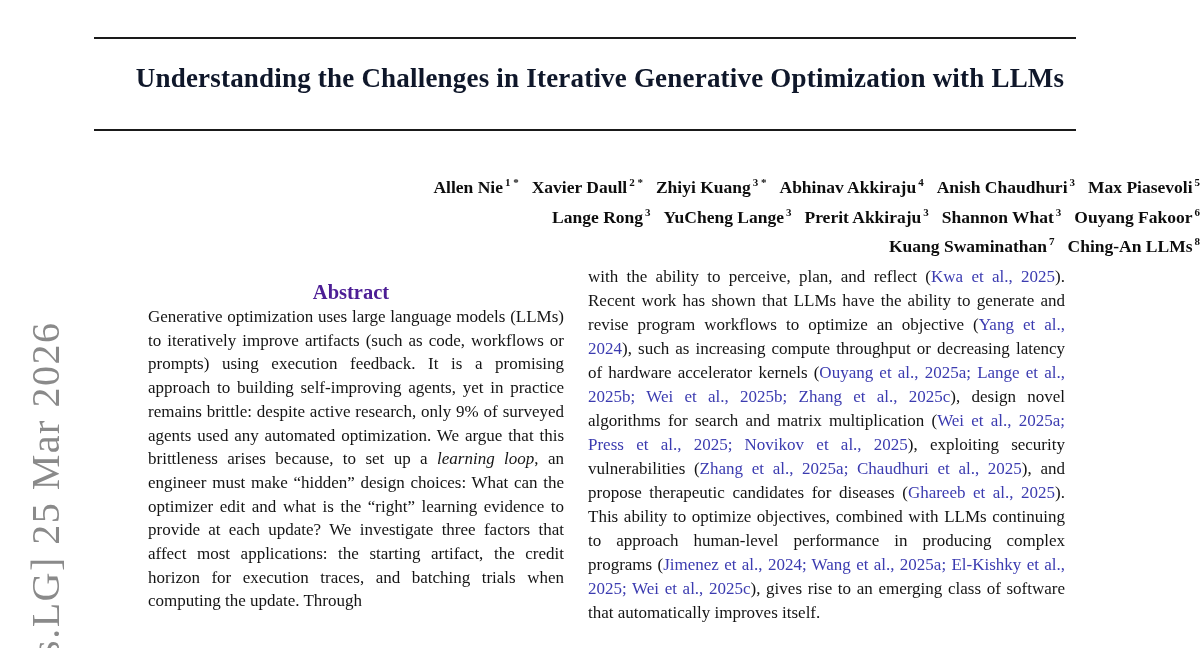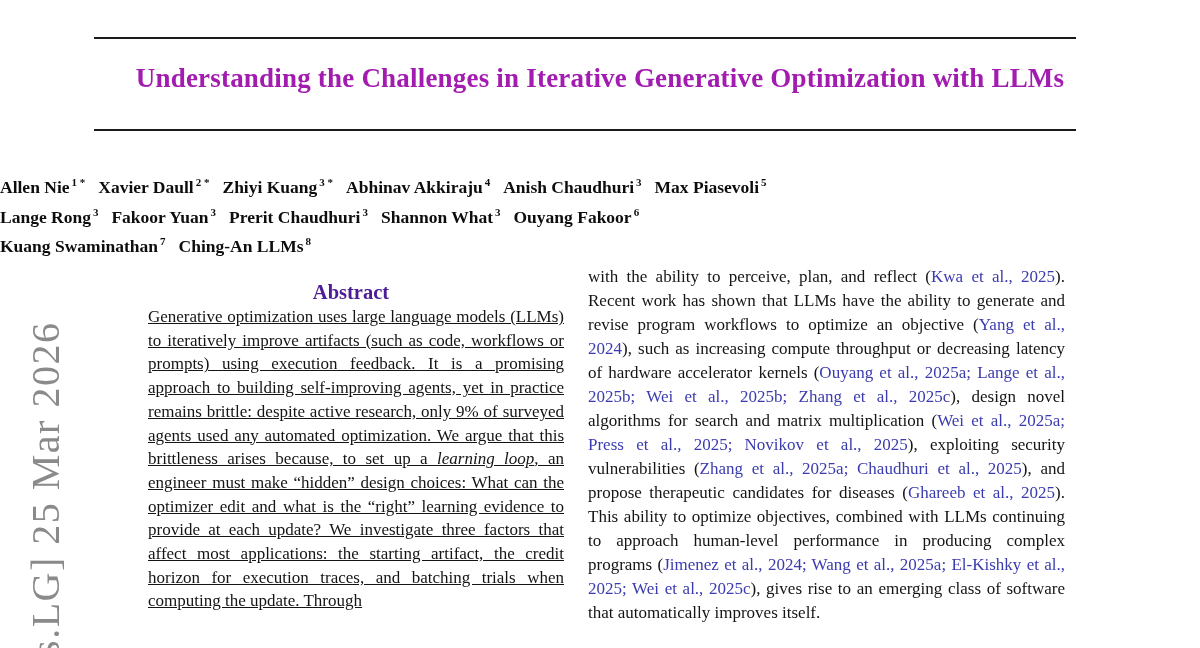--- a/index.html
+++ b/index.html
@@ -8,38 +8,38 @@
     background:#ffffff; color:#141414;
     font-family:"Liberation Serif","DejaVu Serif",serif;
   }
   .rule { position:absolute; left:94px; width:982px; height:2px; background:#1a1a1a; }
   .rule-top { top:37px; }
   .rule-mid { top:129px; }
 
   .paper-title {
     position:absolute; top:63px; left:55px; width:1090px; margin:0;
     text-align:center; font-size:27px; font-weight:bold; letter-spacing:0.2px;
-    color:#a21caf;
+    color:#0f172a;
   }
 
   .authors {
     position:absolute; top:170px; left:0; width:1200px;
-    text-align:left; font-weight:bold; font-size:17.5px; line-height:24.5px;
+    text-align:right; font-weight:bold; font-size:17.5px; line-height:24.5px;
     color:#0d0d0d;
   }
   .sup { font-size:11px; vertical-align:7px; padding-left:2px; font-weight:bold; }
   .gap { display:inline-block; width:13px; }
 
   .abstract-heading {
     position:absolute; top:270px; left:120px; width:440px; margin:11px;
     text-align:center; font-size:20.5px; font-weight:bold; color:#4c1d95;
   }
   .abstract-text {
     position:absolute; top:305px; left:148px; width:416px;
-    font-size:17px; line-height:23.7px; text-align:justify;text-decoration:underline;
+    font-size:17px; line-height:23.7px; text-align:justify;
   }
 
   .intro-text {
     position:absolute; top:265px; left:588px; width:477px;
     font-size:17px; line-height:24px; text-align:justify;
   }
 
   .it { font-style:italic; }
   .cite { color:var(--cite, #3b3bb0); }
 
@@ -58,21 +58,21 @@
   <div class="watermark">[cs.LG] 25 Mar 2026</div>
 
   <div class="rule rule-top"></div>
 
   <h1 class="paper-title">Understanding the Challenges in Iterative Generative Optimization with LLMs</h1>
 
   <div class="rule rule-mid"></div>
 
   <div class="authors">
     <div class="author-line"><span>Allen Nie</span><span class="sup">1 *</span><span class="gap"> </span><span>Xavier Daull</span><span class="sup">2 *</span><span class="gap"> </span><span>Zhiyi Kuang</span><span class="sup">3 *</span><span class="gap"> </span><span>Abhinav Akkiraju</span><span class="sup">4</span><span class="gap"> </span><span>Anish Chaudhuri</span><span class="sup">3</span><span class="gap"> </span><span>Max Piasevoli</span><span class="sup">5</span></div>
-    <div class="author-line"><span>Lange Rong</span><span class="sup">3</span><span class="gap"> </span><span>Fakoor Yuan</span><span class="sup">3</span><span class="gap"> </span><span>Prerit Chaudhuri</span><span class="sup">3</span><span class="gap"> </span><span>Shannon What</span><span class="sup">3</span><span class="gap"> </span><span>Ouyang Fakoor</span><span class="sup">6</span></div>
+    <div class="author-line"><span>Lange Rong</span><span class="sup">3</span><span class="gap"> </span><span>YuCheng Lange</span><span class="sup">3</span><span class="gap"> </span><span>Prerit Akkiraju</span><span class="sup">3</span><span class="gap"> </span><span>Shannon What</span><span class="sup">3</span><span class="gap"> </span><span>Ouyang Fakoor</span><span class="sup">6</span></div>
     <div class="author-line"><span>Kuang Swaminathan</span><span class="sup">7</span><span class="gap"> </span><span>Ching-An LLMs</span><span class="sup">8</span></div>
   </div>
 
   <h2 class="abstract-heading">Abstract</h2>
 
   <div class="abstract-text"><span>Generative optimization uses large language models (LLMs) to iteratively improve artifacts (such as code, workflows or prompts) using execution feedback. It is a promising approach to building self-improving agents, yet in practice remains brittle: despite active research, only 9% of surveyed agents used any automated optimization. We argue that this brittleness arises because, to set up a </span><span class="it">learning loop</span><span>, an engineer must make “hidden” design choices: What can the optimizer edit and what is the “right” learning evidence to provide at each update? We investigate three factors that affect most applications: the starting artifact, the credit horizon for execution traces, and batching trials when computing the update. Through</span></div>
 
   <div class="intro-text"><span>with the ability to perceive, plan, and reflect (</span><span class="cite">Kwa et al., 2025</span><span>). Recent work has shown that LLMs have the ability to generate and revise program workflows to optimize an objective (</span><span class="cite">Yang et al., 2024</span><span>), such as increasing compute throughput or decreasing latency of hardware accelerator kernels (</span><span class="cite">Ouyang et al., 2025a; Lange et al., 2025b; Wei et al., 2025b; Zhang et al., 2025c</span><span>), design novel algorithms for search and matrix multiplication (</span><span class="cite">Wei et al., 2025a; Press et al., 2025; Novikov et al., 2025</span><span>), exploiting security vulnerabilities (</span><span class="cite">Zhang et al., 2025a; Chaudhuri et al., 2025</span><span>), and propose therapeutic candidates for diseases (</span><span class="cite">Ghareeb et al., 2025</span><span>). This ability to optimize objectives, combined with LLMs continuing to approach human-level performance in producing complex programs (</span><span class="cite">Jimenez et al., 2024; Wang et al., 2025a; El-Kishky et al., 2025; Wei et al., 2025c</span><span>), gives rise to an emerging class of software that automatically improves itself.</span></div>
 
 </div>

